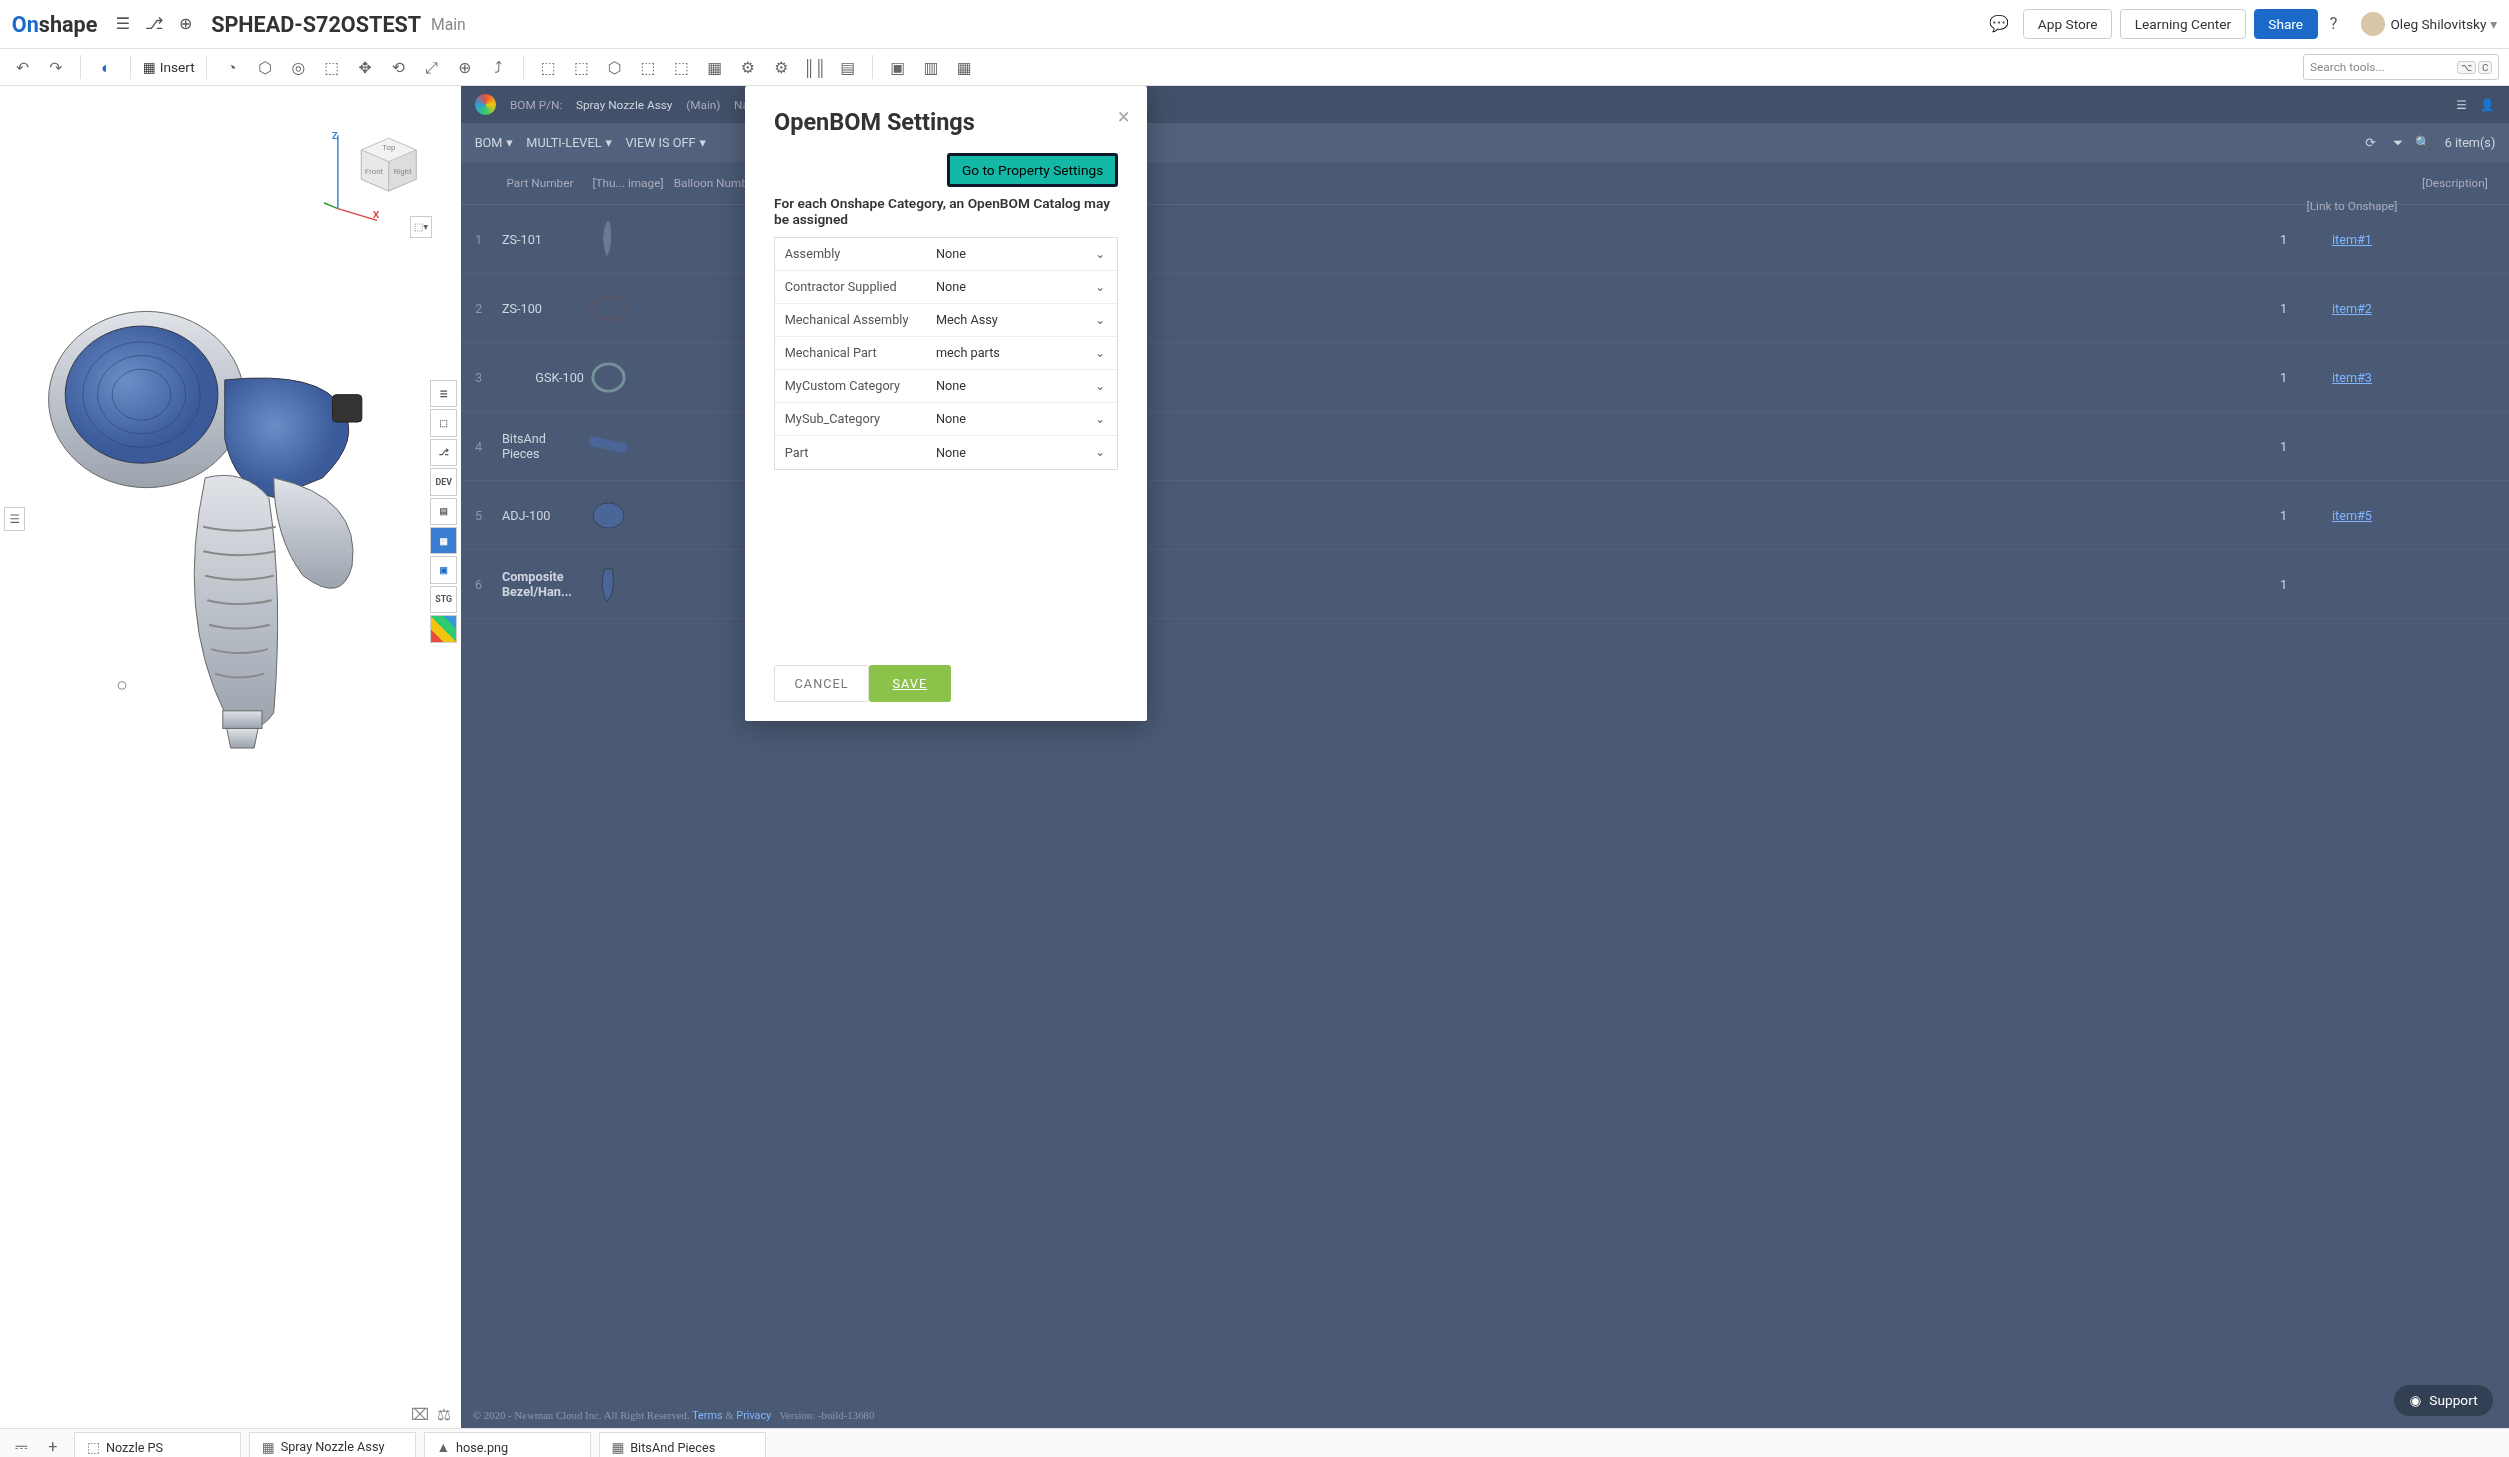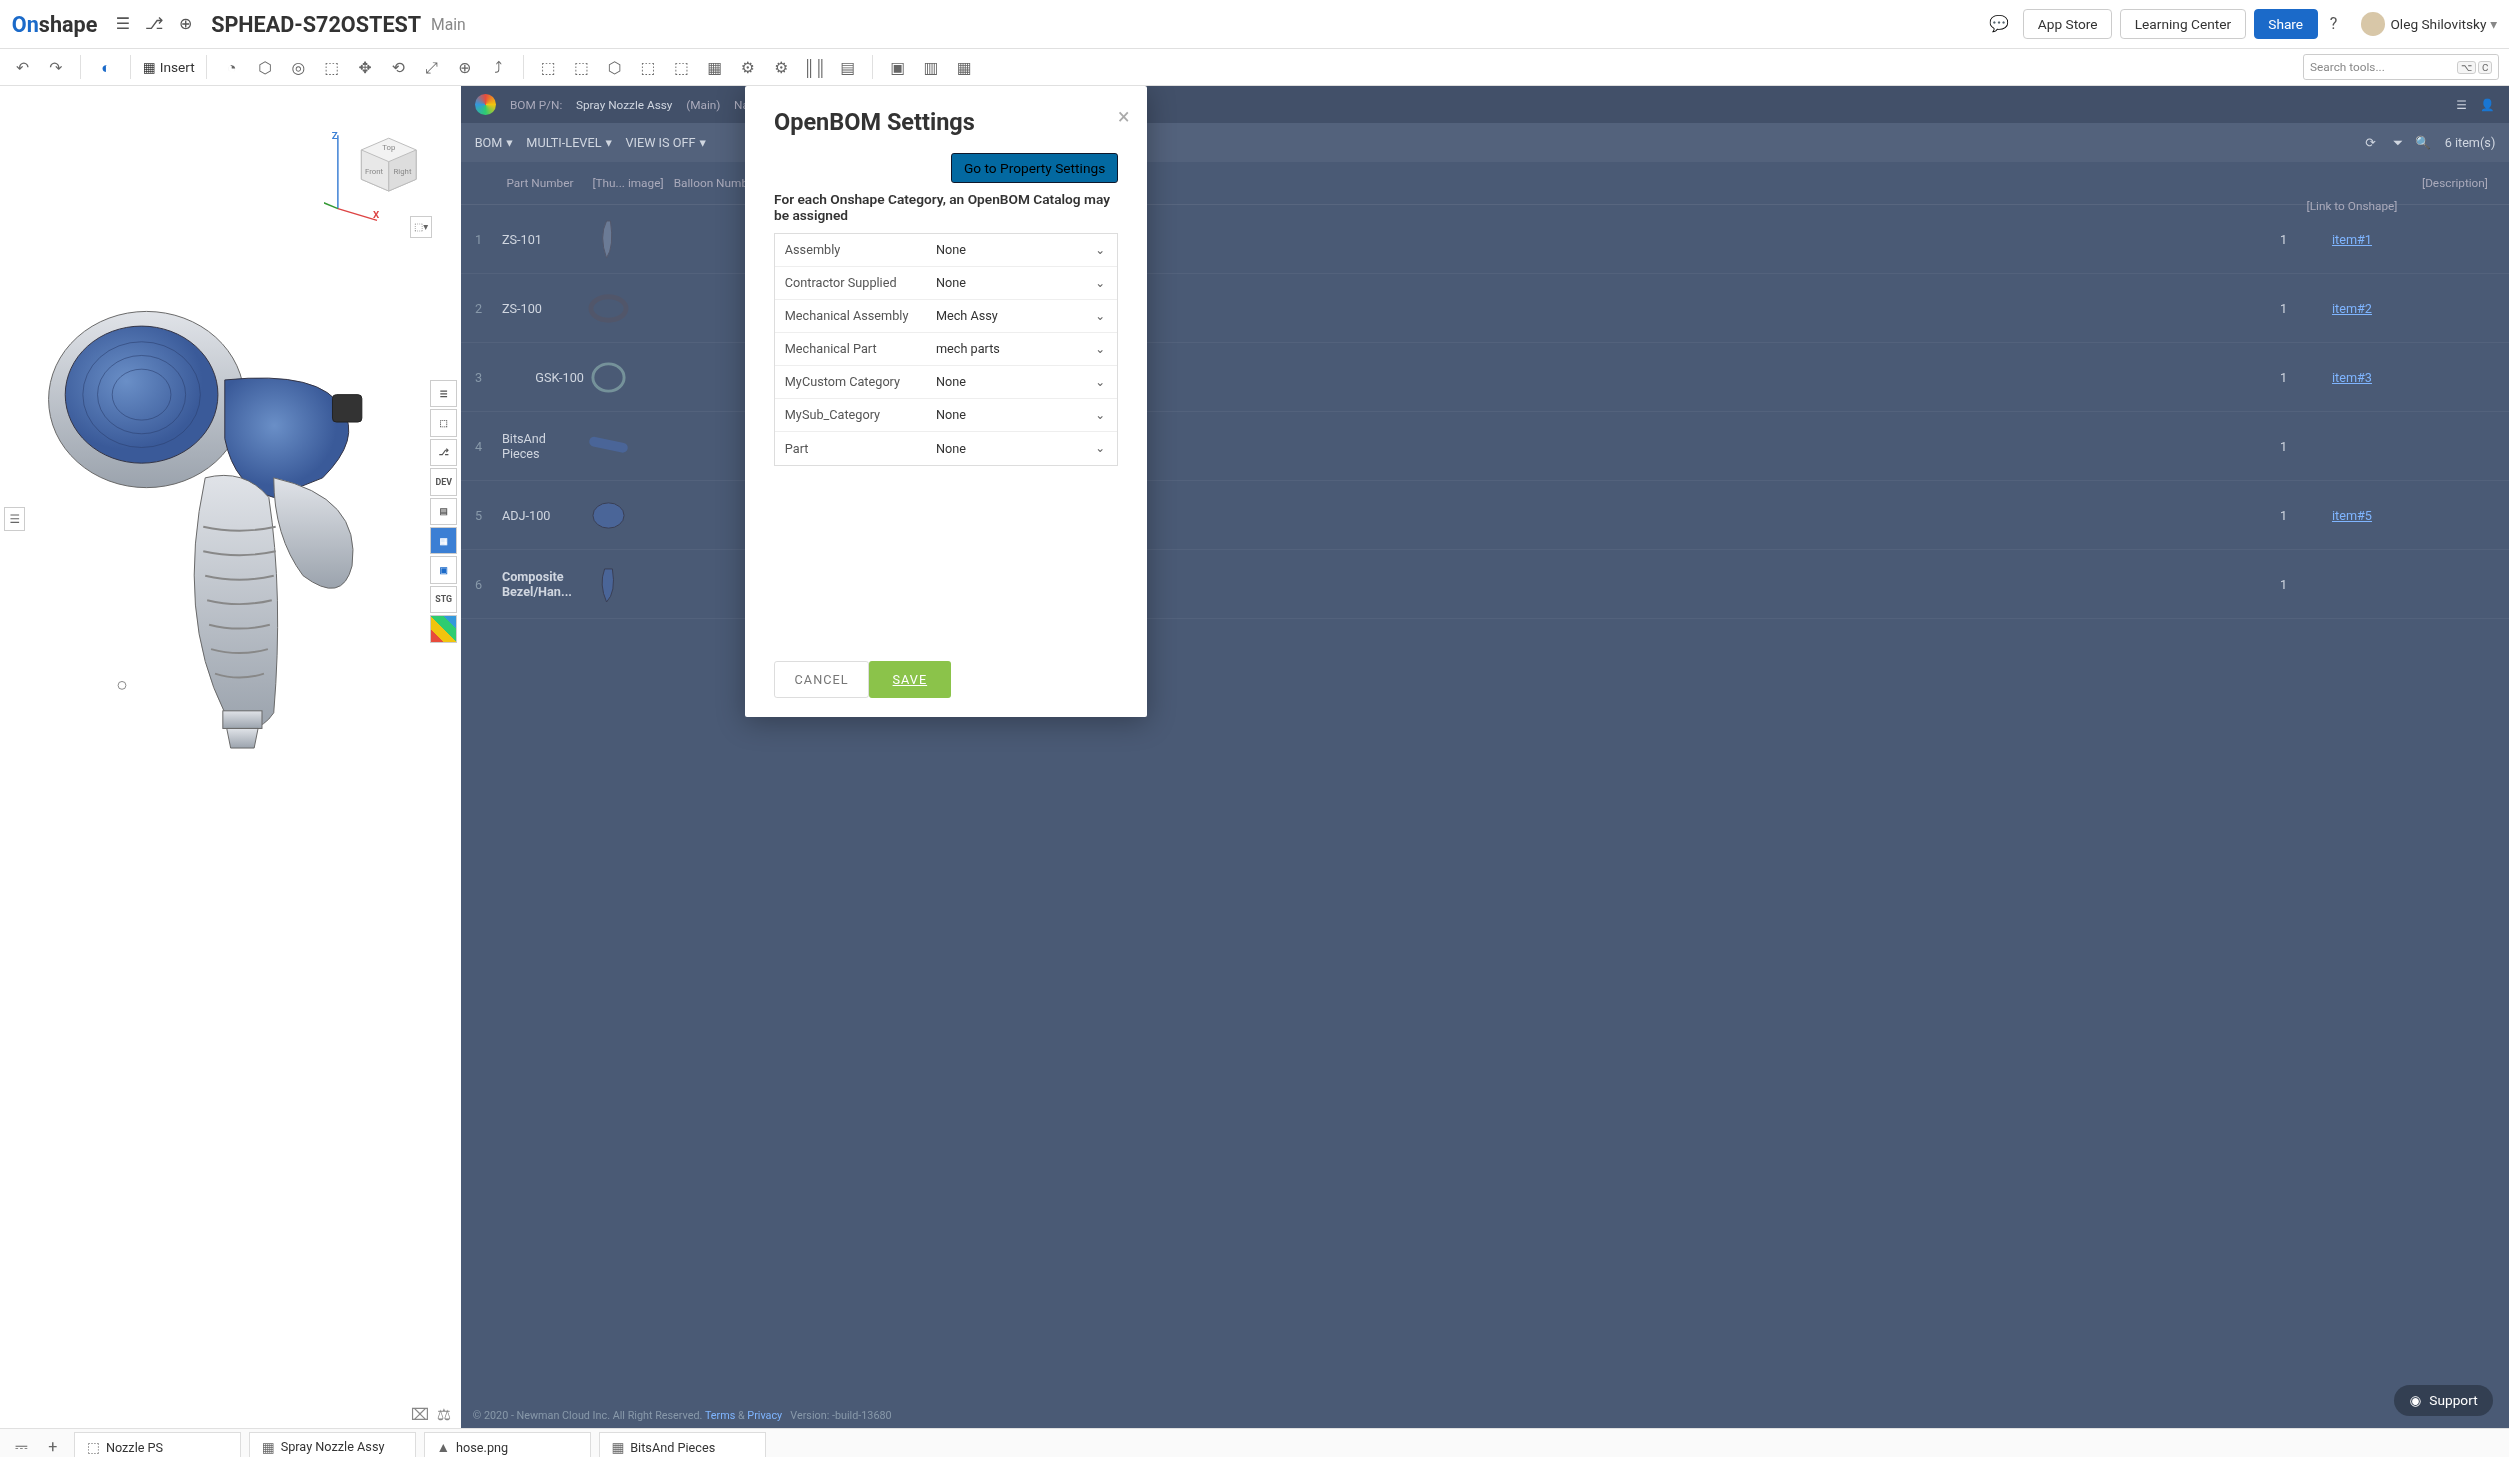--- a/index.html
+++ b/index.html
@@ -53,31 +53,31 @@
 .bom-tabs .tab { display: flex; align-items: center; gap: 3.9px; cursor: pointer; }
 .bom-itemcount { margin-left: auto; font-size: 12.7px; }
 .bom-cols { display: flex; height: 43px; align-items: center; font-size: 11.8px; color: #aab; border-bottom: 1px solid rgba(255,255,255,0.08); }
 .bom-cols .col { text-align: center; }
 .bom-rows { }
 .bom-row { display: flex; align-items: center; height: 69px; border-bottom: 1px solid rgba(255,255,255,0.05); font-size: 12.7px; }
 .bom-row .c { text-align: center; }
 .thumb { width: 49px; height: 49px; display: flex; align-items: center; justify-content: center; opacity: 0.7; }
 
 .footer-note { position: absolute; bottom: 5.9px; left: 11.8px; font-size: 10.8px; color: #9fb; }
-.footer-note .muted { color: #8899aa; }
+.footer-note .muted { color: #8899aa; font-family: Liberation Serif, serif; }
 .footer-note a { color: #7fb5ff; }
 
 
 .modal-backdrop { position: absolute; inset: 0; }
 .modal { position: absolute; top: 0; left: 284px; width: 402px; background: #fff; color: #333; border-radius: 2px; box-shadow: 0 4.9px 29px rgba(0,0,0,0.3); padding-bottom: 19.6px; }
 .modal-title { font-size: 23.5px; font-weight: 700; padding: 21.6px 29px 9.8px; }
 .modal-close { position: absolute; top: 17.6px; right: 17.6px; font-size: 21.6px; color: #aaa; cursor: pointer; }
 .modal-body { padding: 0 29px; }
 .prop-btn-row { text-align: right; margin: 7.8px 0; }
-.prop-btn { border: 1px solid #0f172a; background: #0369a1; padding: 5.9px 11.8px; font-size: 13.7px; border-radius: 2.9px; cursor: pointer; }
+.prop-btn { border: 3px solid #0f172a; background: #14b8a6; padding: 5.9px 11.8px; font-size: 13.7px; border-radius: 2.9px; cursor: pointer; }
 .modal-sub { font-size: 13.7px; font-weight: 600; margin: 7.8px 0 9.8px; color: #333; }
 .cat-table { border: 1px solid #ddd; }
 .cat-row { display: flex; align-items: center; height: 33px; border-bottom: 1px solid #eee; font-size: 12.7px; }
 .cat-row:last-child { border-bottom: none; }
 .cat-row .cat-name { width: 157px; padding-left: 9.8px; color: #555; }
 .cat-row .cat-select { flex: 1; display: flex; align-items: center; justify-content: space-between; padding: 0 11.8px 0 3.9px; color: #333; cursor: pointer; }
 .cat-row .cat-select .chev { color: #666; font-size: 11.8px; }
 
 .modal-footer { display: flex; justify-content: flex-start; padding: 19.6px 29px 0; }
 .btn-cancel { border: 1px solid #ddd; background: #fff; color: #777; padding: 9.8px 19.6px; font-size: 12.7px; letter-spacing: 1px; cursor: pointer; border-radius: 2.9px; }

